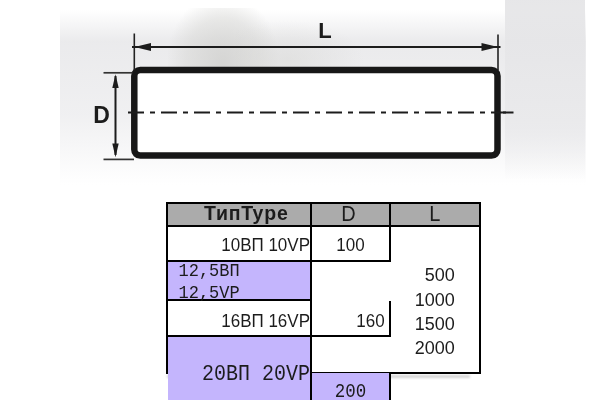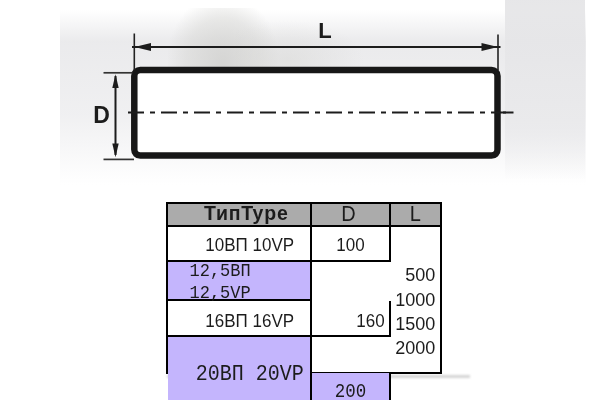--- a/index.html
+++ b/index.html
@@ -1,30 +1,30 @@
 <!DOCTYPE html>
 <html><head>
 <meta charset="utf-8">
 <style>
   html,body{margin:0;padding:0;}
   body{width:600px;height:400px;overflow:hidden;background:#ffffff;
        font-family:"Liberation Sans", sans-serif;}
   #stage{position:relative;width:600px;height:400px;background:#ffffff;}
   .bgwash{position:absolute;pointer-events:none;}
-  .tbl{position:absolute;left:165.5px;top:202px;width:276px;height:172px;
+  .tbl{position:absolute;left:165.5px;top:202px;width:315px;height:172px;
        border:2.5px solid #000;box-sizing:border-box;
        display:grid;
        grid-template-columns:144.5px 79px 1fr;
        grid-template-rows:23px 35px 39px 36px 1fr;
        background:#fff;color:#1c1c1c;}
   .c{display:flex;align-items:center;justify-content:center;
      border-right:2px solid #000;border-bottom:2px solid #000;
      font-size:17px;padding-top:3px;box-sizing:border-box;}
   .c span{display:inline-block;transform:scaleY(1.12);}
-  .t{padding-left:22px;}
+  .t{padding-left:11px;justify-content:flex-end;}
   .hd{background:#ababab;font-size:20px;padding-top:0;padding-bottom:3px;}
   .hd span{transform:scaleY(1.1);}
   .g{background:#c4b5fd;font-family:Liberation Mono, monospace;}
   .lastcol{border-right:none;}
   .lastrow{border-bottom:none;}
   .lcell{grid-column:3;grid-row:2/6;border-right:none;border-bottom:none;
          display:flex;align-items:center;justify-content:center;
          font-size:18px;line-height:24.4px;text-align:right;
          padding-bottom:4px;box-sizing:border-box;}
 </style>

